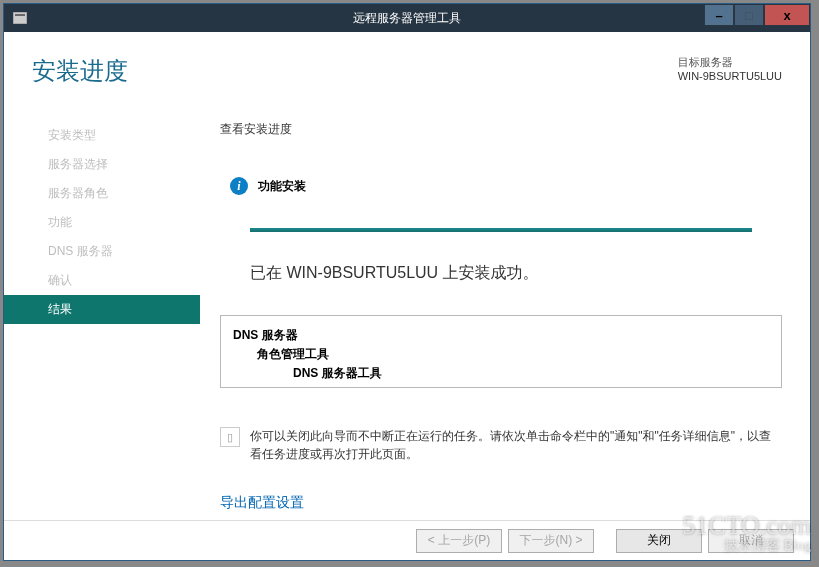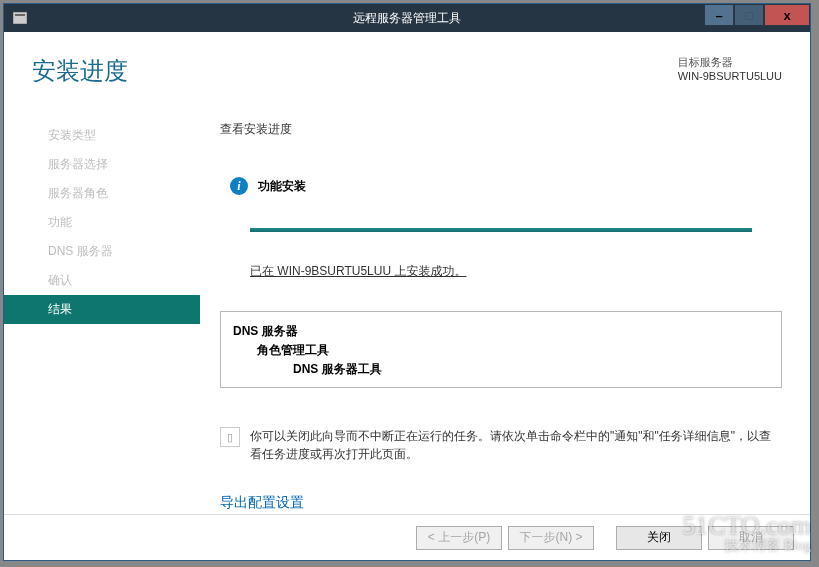--- a/index.html
+++ b/index.html
@@ -148,25 +148,24 @@
       font-family: Georgia, serif;
     }
     .status-text { font-size: 12px; font-weight: bold; }
     .progress-bar {
       height: 14px;
       background: #187c7e;
       background: linear-gradient(#1b8a8c, #156d6f);
       margin: 4px 30px 10px 30px;
     }
     .result-text {
-      font-size: 12px;
+      font-size: 16px;
       color: #333;
       margin-left: 30px;
       margin-bottom: 10px;
-      text-decoration: underline;
     }
     .result-box {
       border: 1px solid #b8b8b8;
       margin: 0 0 0 0;
       padding: 10px 12px;
       font-size: 12px;
       line-height: 1.6;
       font-weight: bold;
       height: 210px;
       overflow: auto;
@@ -199,21 +198,21 @@
       font-size: 14px;
       margin-top: 10px;
       display: inline-block;
       cursor: pointer;
     }
     .button-bar {
       position: absolute;
       bottom: 0;
       left: 0;
       right: 0;
-      height: 46px;
+      height: 40px;
       border-top: 1px solid #ddd;
       display: flex;
       justify-content: flex-end;
       align-items: center;
       gap: 6px;
       padding: 0 16px;
       background: #fff;
     }
     .btn {
       min-width: 86px;

